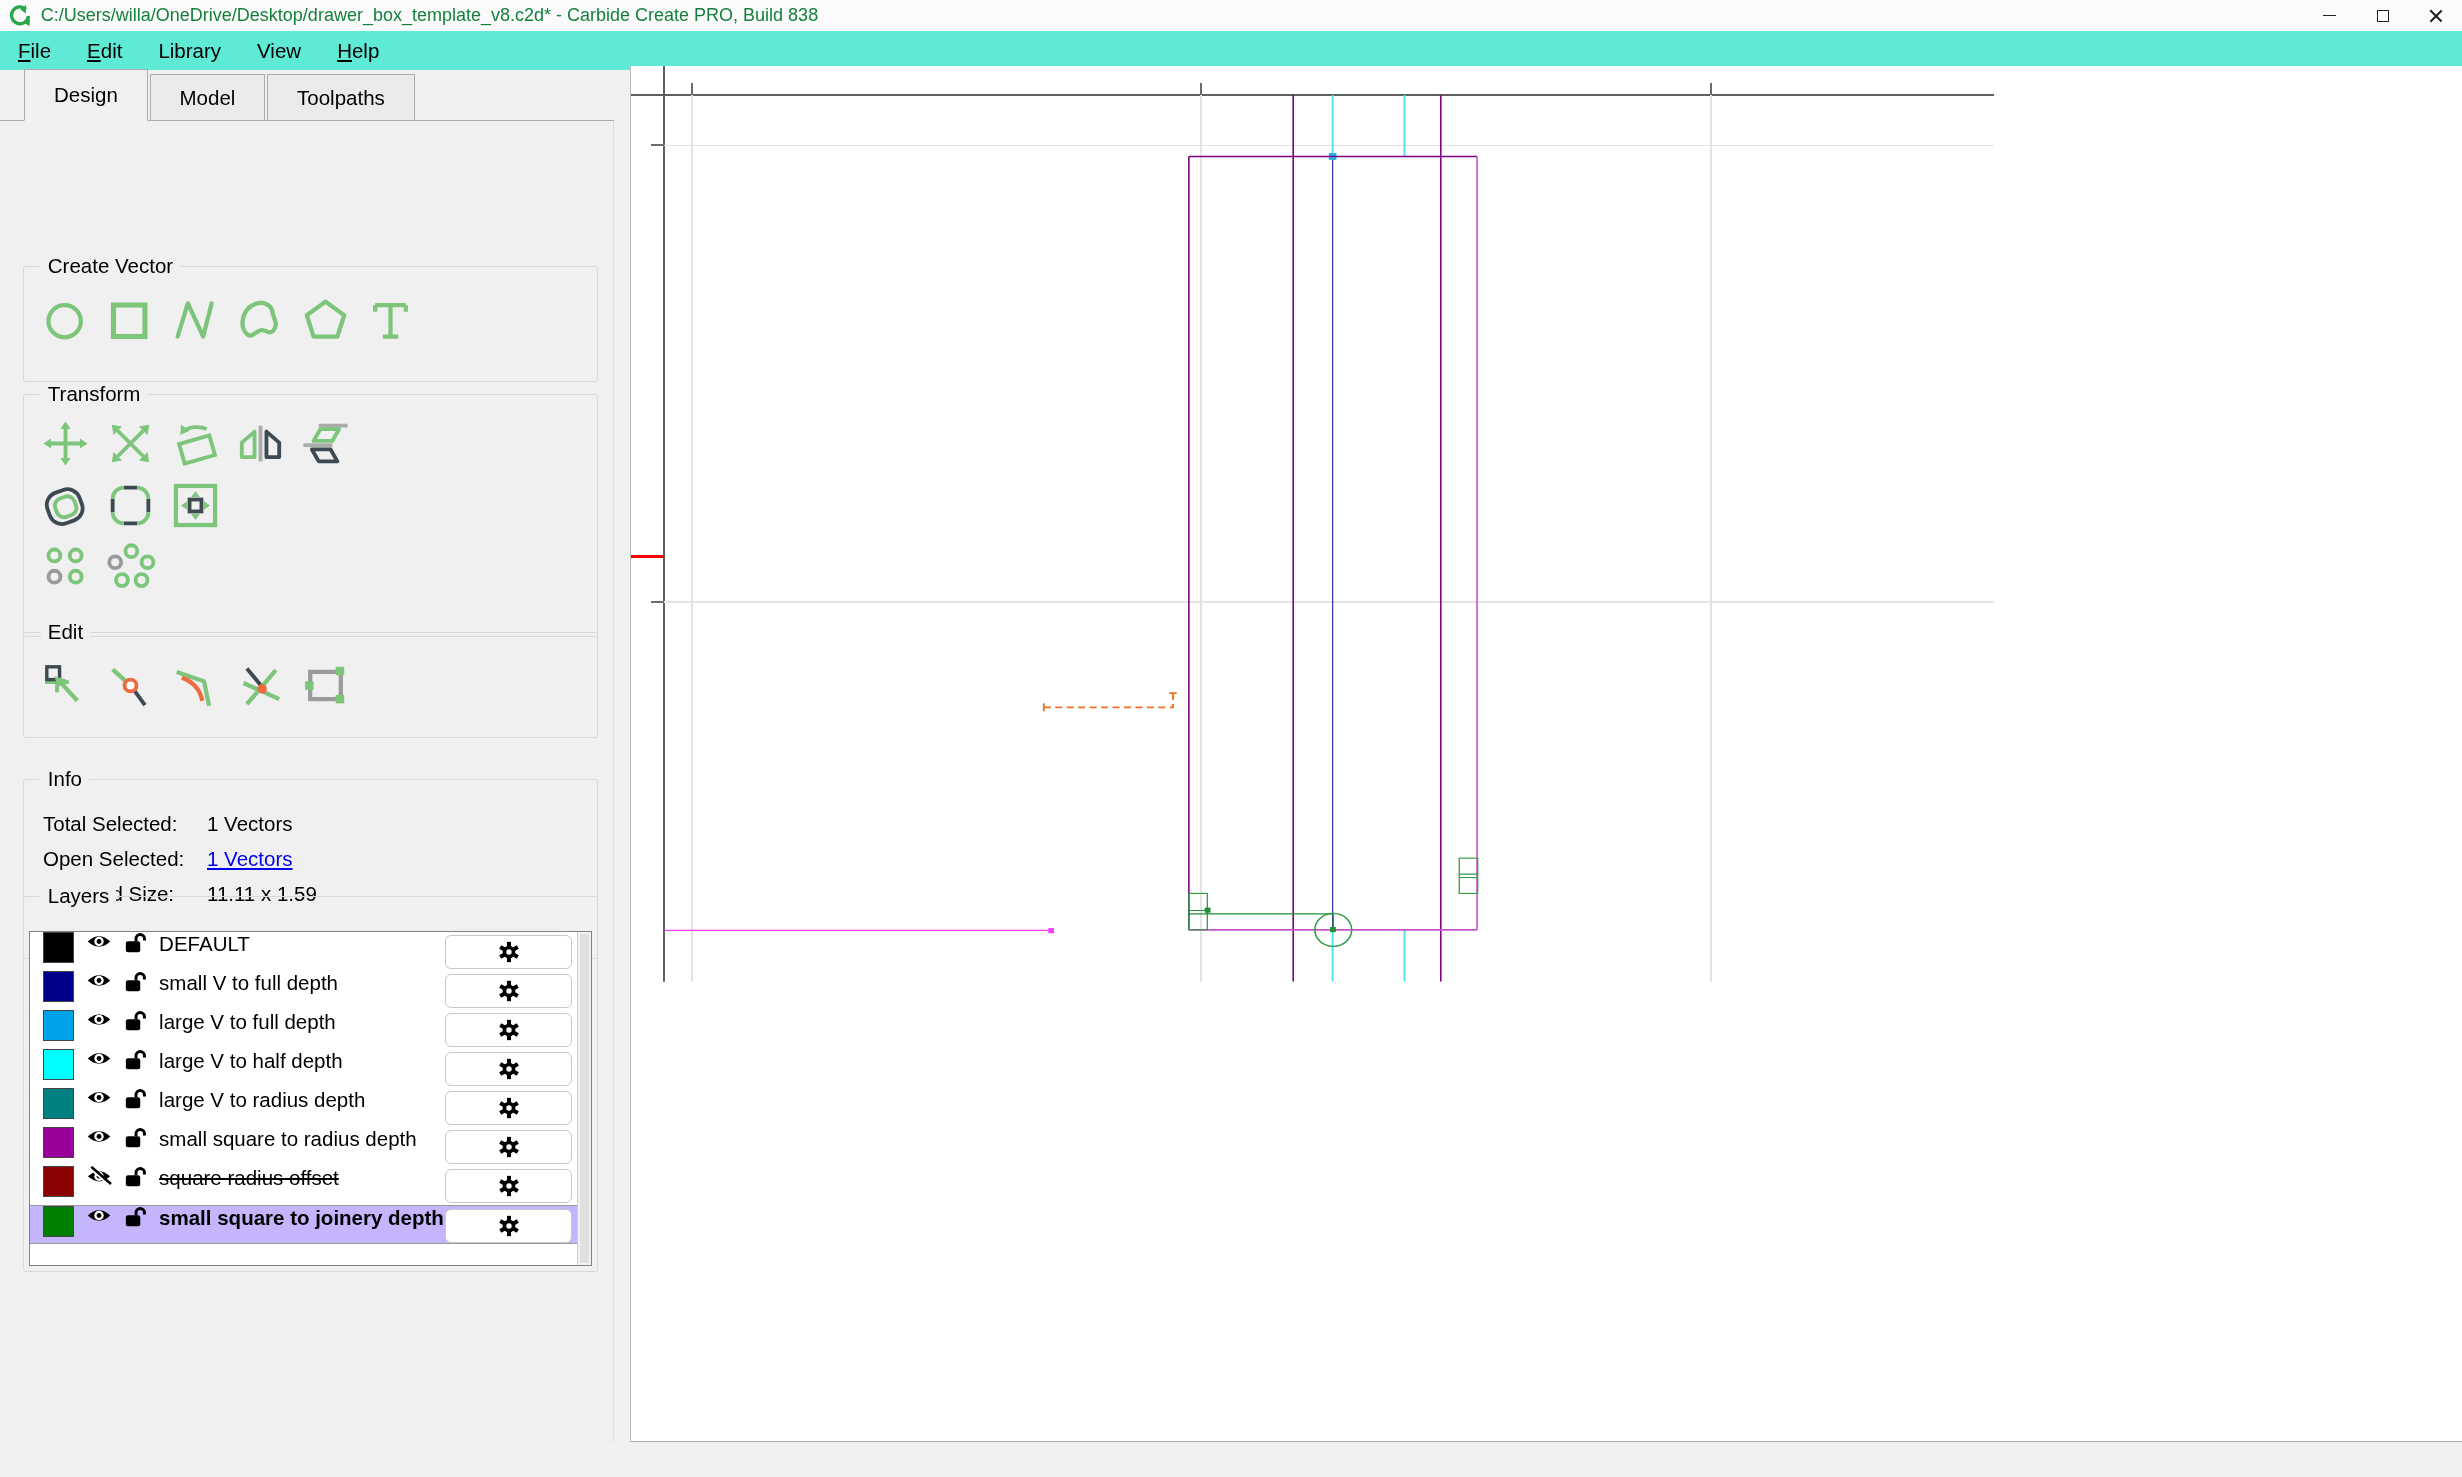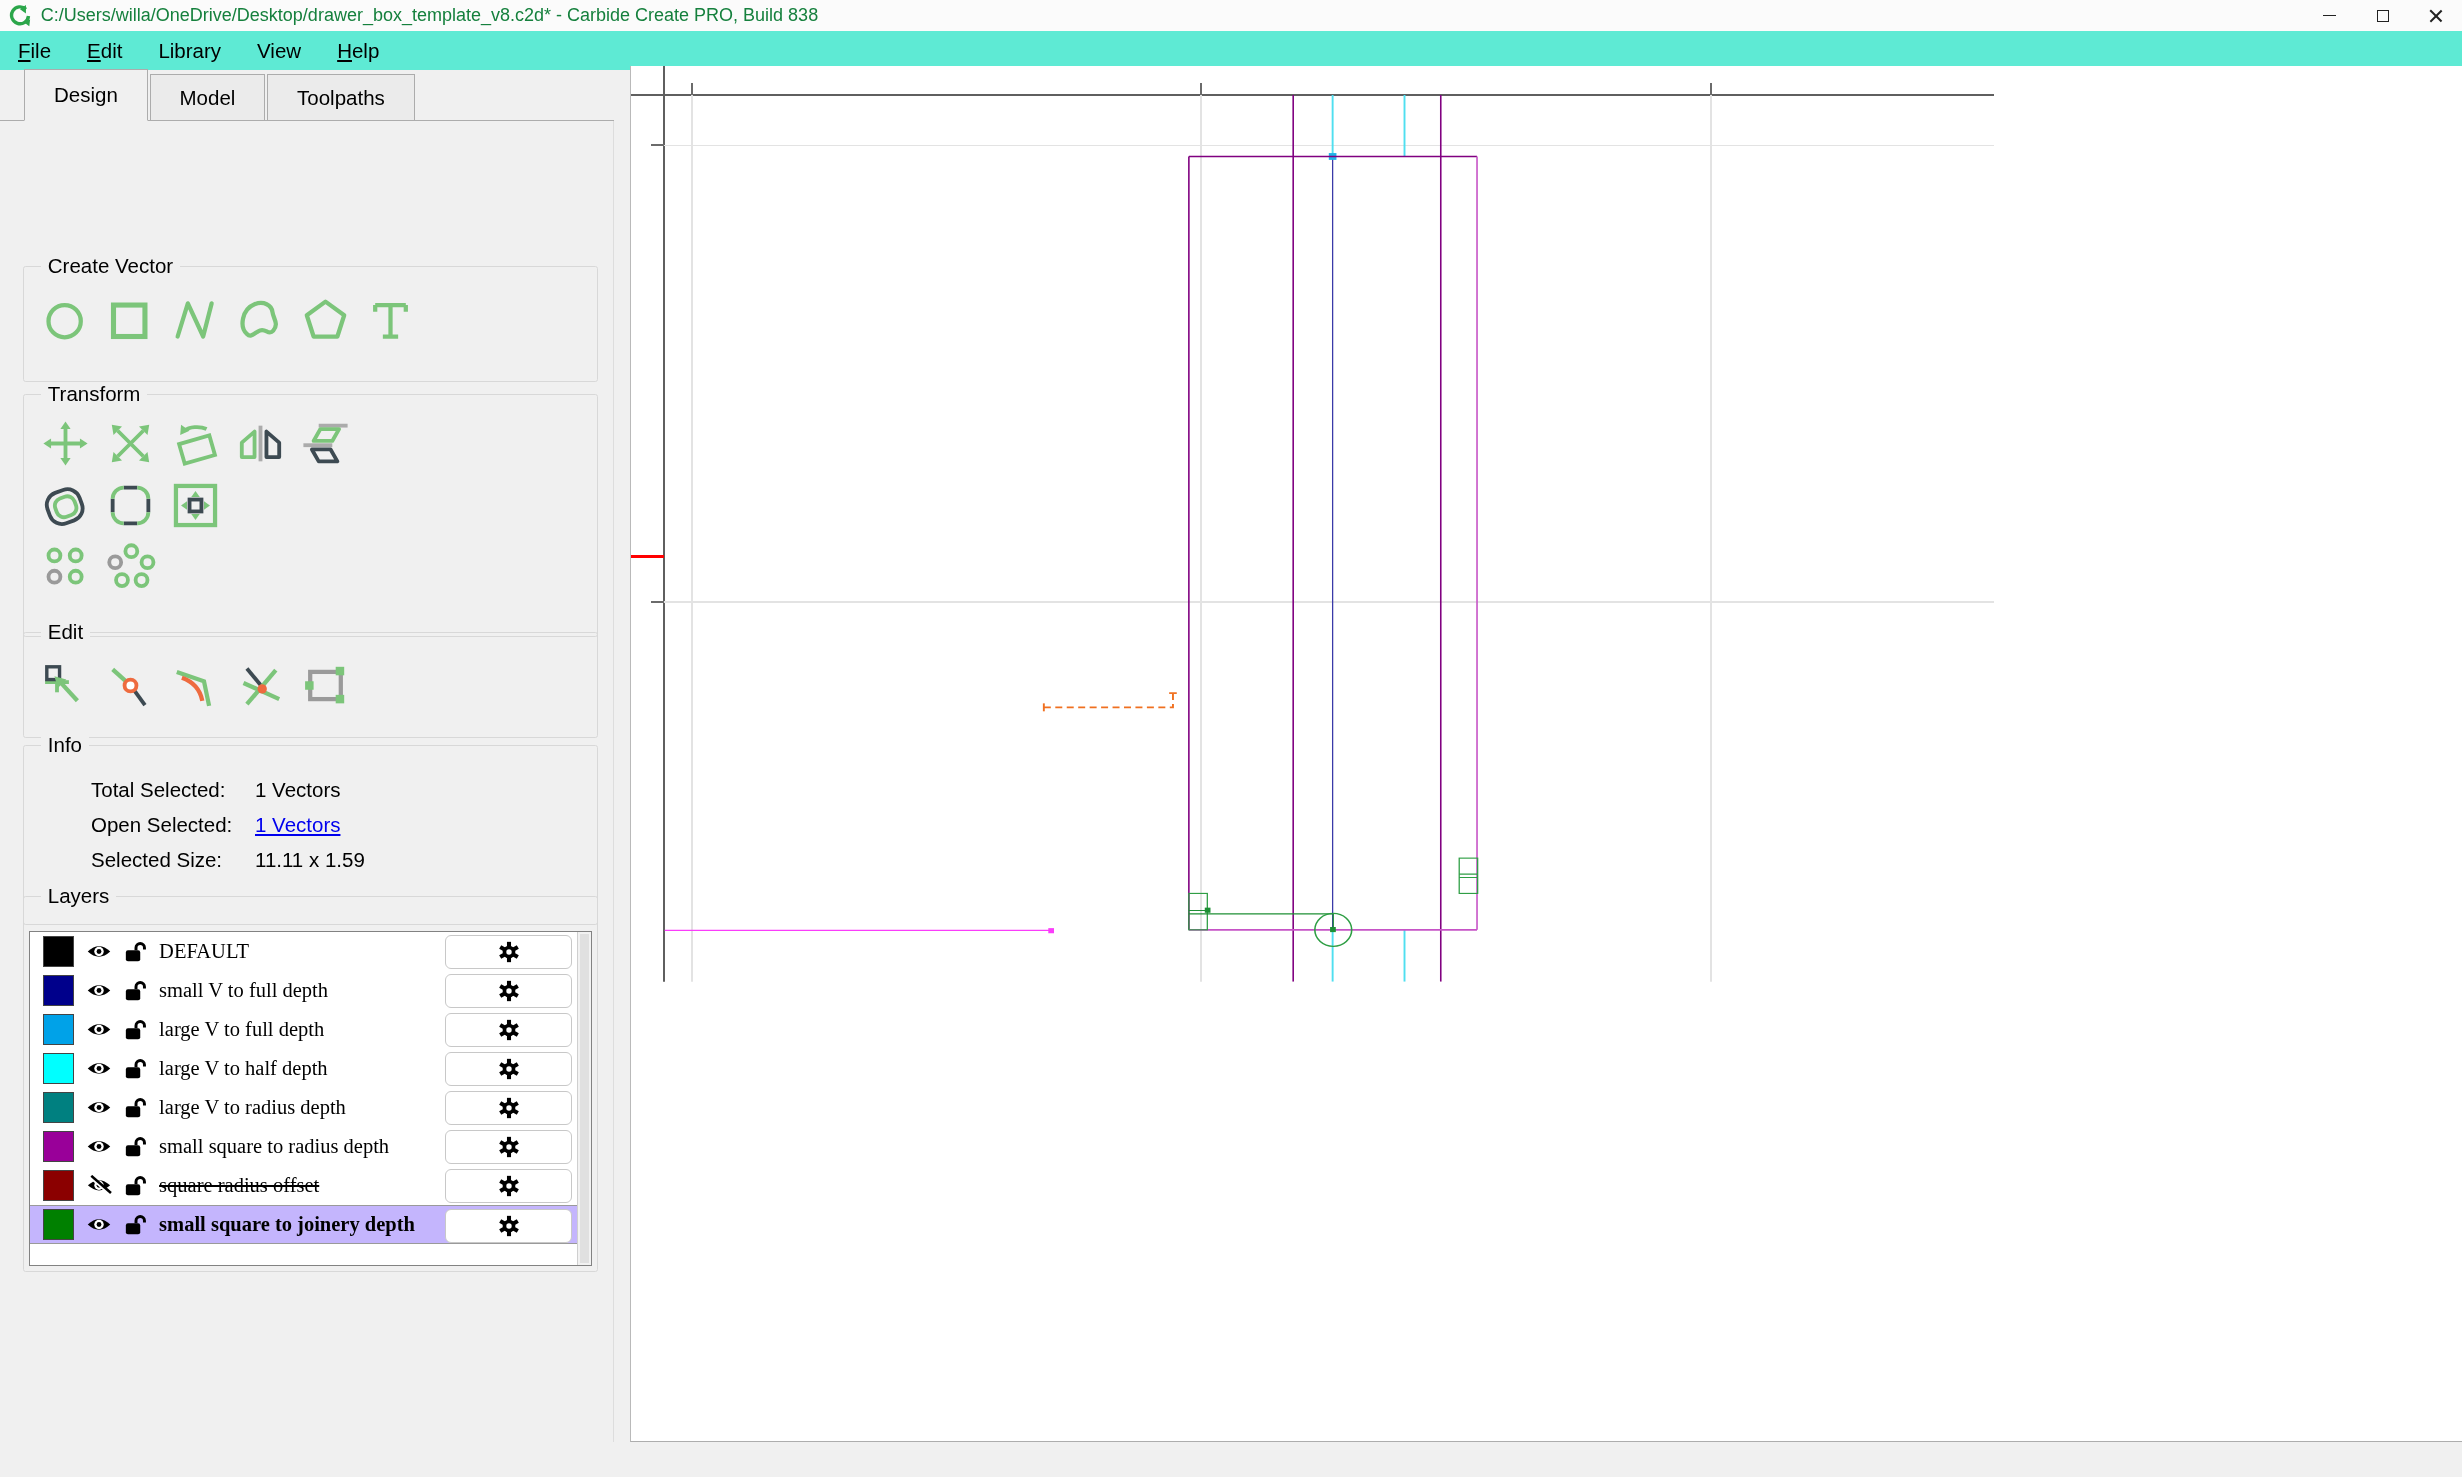--- a/index.html
+++ b/index.html
@@ -40,32 +40,32 @@
   .gb-title { position:absolute; top:-13px; left:17px; background:#F0F0F0; padding:0 6.8px; font-size:20.5px; }
   .toolrow { display:flex; align-items:center; gap:12px; padding:26px 0 8.5px 15.4px; }
   .tool { width:53px; height:53px; display:flex; align-items:center; justify-content:center; }
   .tool svg { display:block; }
 
   #gb-create { top:145px; height:116px; }
   #gb-transform { top:253px; height:243px;margin-top:20px; }
   #gb-transform .toolrow { padding-top:22px; padding-bottom:0; }
   #gb-transform .toolrow + .toolrow { padding-top:8.5px; }
   #gb-edit { top:511px; height:106px; }
-  #gb-info { top:624px; height:180px;padding-left:48px; }
+  #gb-info { top:658px; height:180px; }
   #gb-layers { top:775px; height:376px; }
 
   .info-rows { padding:26px 0 0 19px; }
   .info-row { display:flex; font-size:20.5px; height:35px; align-items:center; }
   .info-label { width:164px; }
   .info-link { color:#0000EE; text-decoration:underline; }
 
   
   .layerlist { position:absolute; left:5.1px; top:34px; width:563px; height:335px; background:#FFF;
     border:0.9px solid #828282; overflow:hidden; }
-  .layer-row { position:relative; height:39px; display:flex; align-items:center;font-family:Liberation Serif, serif; }
+  .layer-row { position:relative; height:39px; display:flex; align-items:flex-start; }
   .layer-row.selected { background:#c4b5fd; border-top:0.9px solid #9A9A9A; border-bottom:0.9px solid #9A9A9A; }
   .swatch { width:31px; height:31px; border:0.9px solid #444; margin-left:13px; flex:0 0 auto; }
   .l-icon { margin-left:12px; flex:0 0 auto; display:flex; align-items:center; }
   .layer-name { font-size:20.5px; margin-left:11px; white-space:nowrap; }
   .layer-name.strike { text-decoration:line-through; }
   .layer-row.selected .layer-name { font-weight:bold; }
   .gearbtn { position:absolute; right:19px; top:2.6px; width:127px; height:34px; background:#FFF;
     border:0.9px solid #C8C8C8; border-radius:6px; display:flex; align-items:center; justify-content:center; }
   .scrolltrack { position:absolute; right:0; top:0; bottom:0; width:13.7px; background:#F2F2F2;
     border-left:0.9px solid #CFCFCF; }

